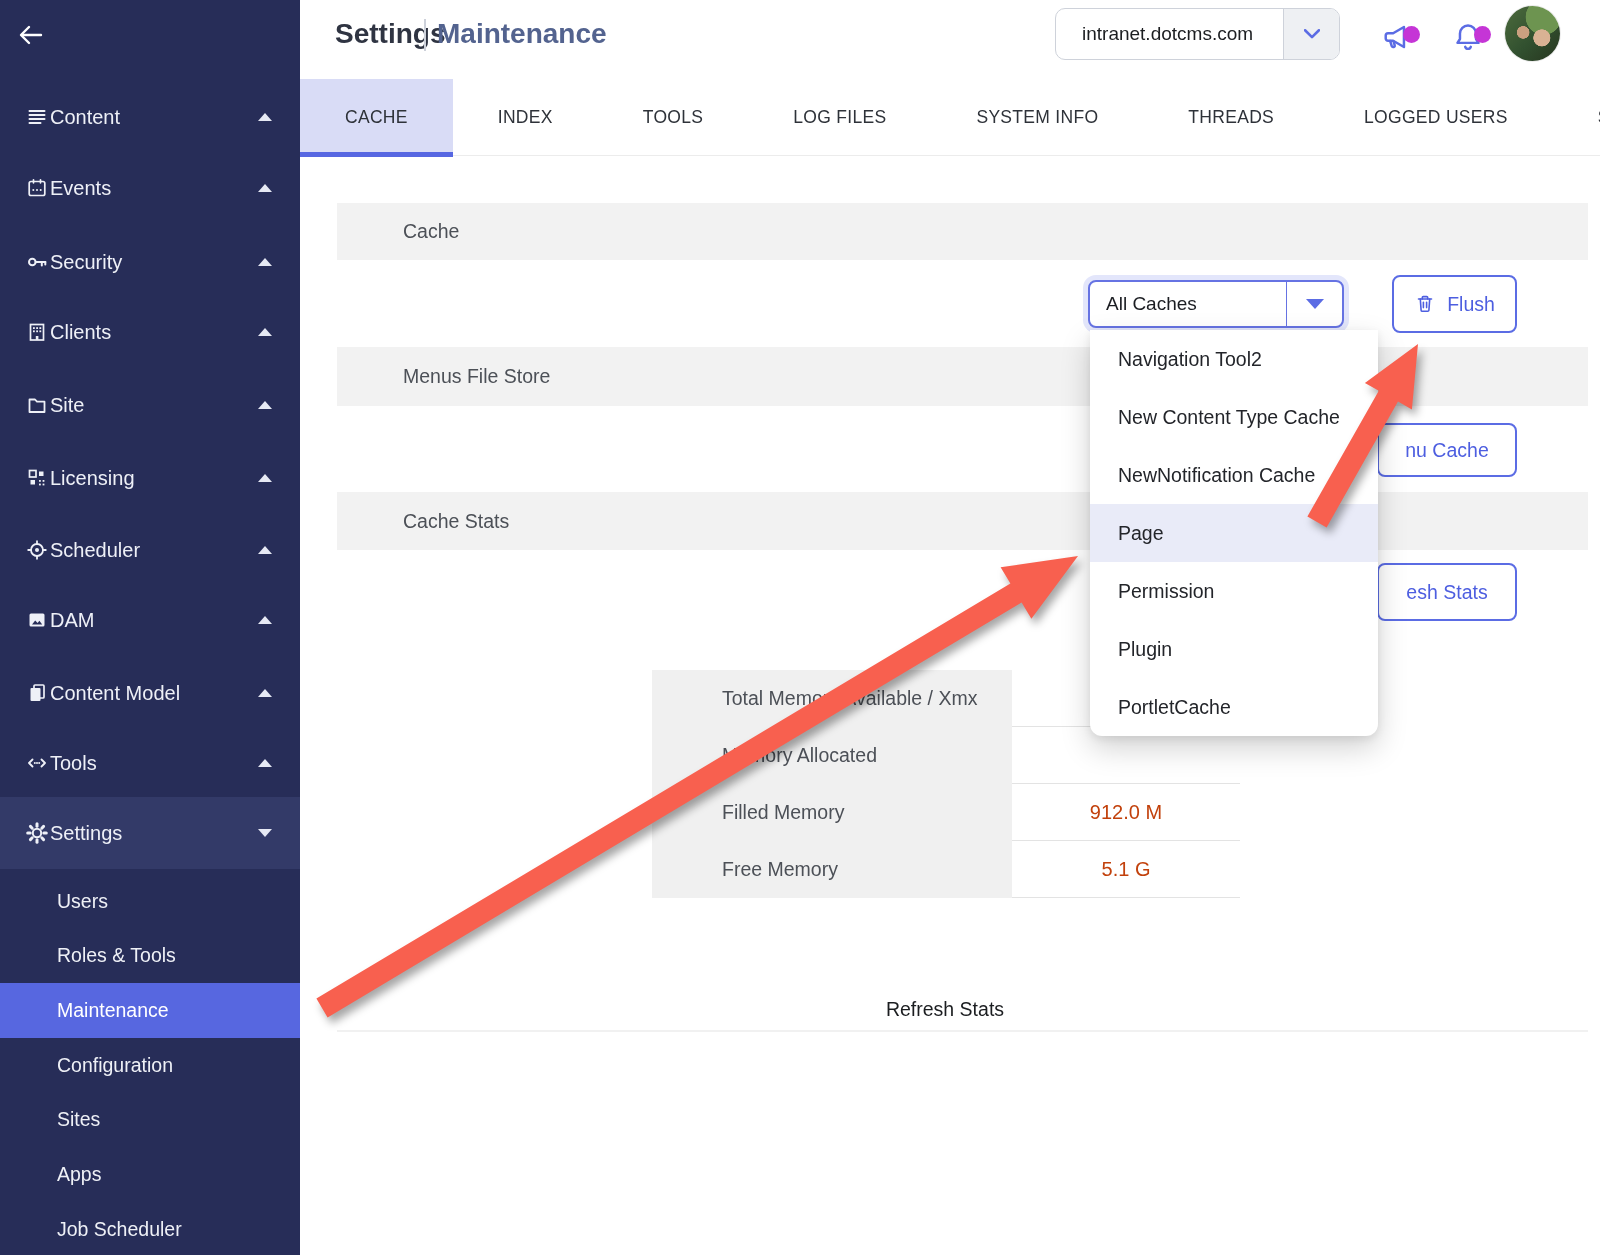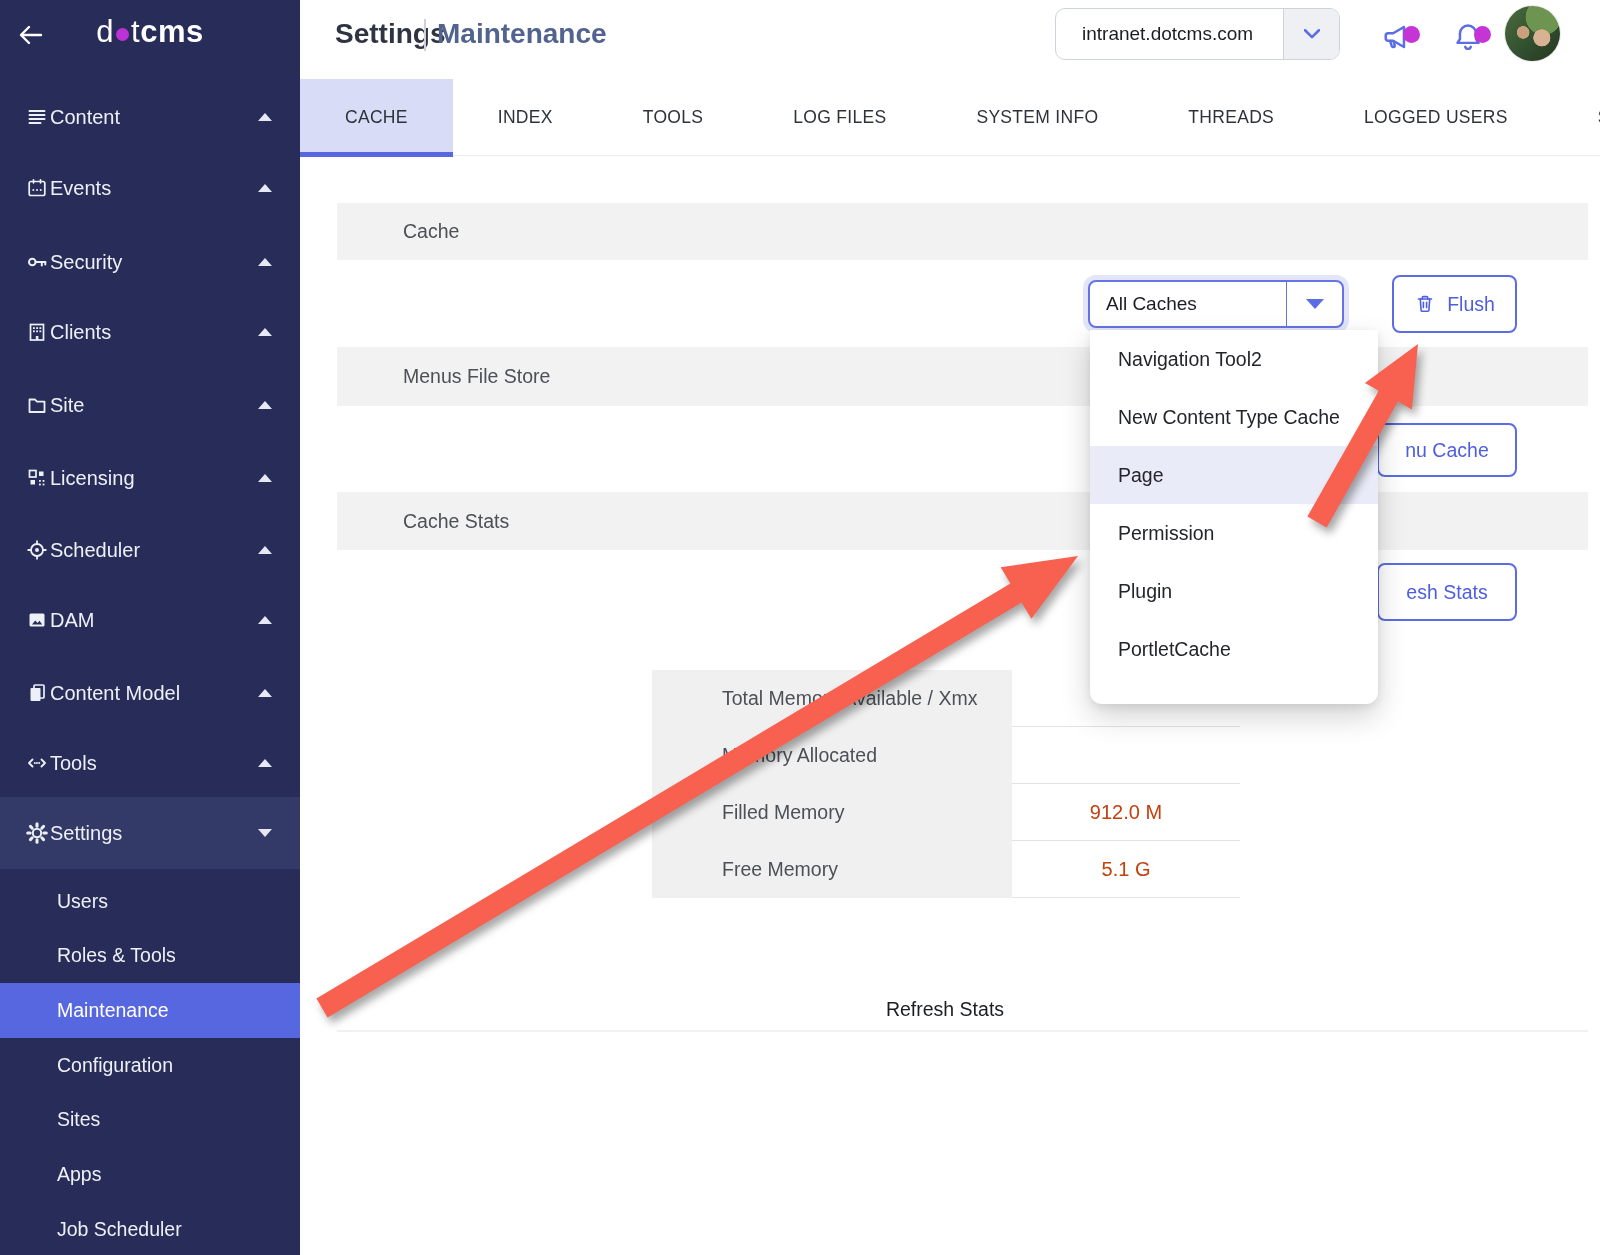--- a/index.html
+++ b/index.html
@@ -73,43 +73,40 @@
   
   .mem-table { position:absolute; left:652px; top:670px; width:588px; z-index:1; }
   .mem-row { display:flex; height:57px; }
   .mem-label { width:360px; background:#f0f0f0; display:flex; align-items:center; padding-left:70px; font-size:19.5px; color:#4c5057; }
   .mem-value { width:228px; background:#fff; display:flex; align-items:center; justify-content:center; font-size:20px; color:#c2410c; border-bottom:1px solid #e3e3e3; }
 
   .refresh-stats { position:absolute; left:337px; top:998px; width:1216px; text-align:center; font-size:19.5px; color:#1b1d20; cursor:pointer; z-index:2; }
   .bottom-line { position:absolute; left:337px; top:1030px; width:1251px; border-top:2px solid #f1f1f1; }
 
   
-  .dd-panel { position:absolute; left:1090px; top:330px; width:288px; background:#fff; padding-bottom:26px; border-radius:0 0 12px 12px; box-shadow:0 12px 30px rgba(0,0,0,.18), 0 3px 8px rgba(0,0,0,.08); z-index:20; }
+  .dd-panel { position:absolute; left:1090px; top:330px; width:288px; background:#fff; border-radius:0 0 12px 12px; box-shadow:0 12px 30px rgba(0,0,0,.18), 0 3px 8px rgba(0,0,0,.08); z-index:20; }
   .dd-item { height:58px; display:flex; align-items:center; padding-left:28px; font-size:19.5px; color:#23252a; cursor:pointer; white-space:nowrap; }
   .dd-item.highlighted { background:#e9ebf8; }
 
   
   .arrows { position:absolute; left:0; top:0; width:1600px; height:1255px; z-index:60; pointer-events:none; }
 </style>
 </head>
 <body>
 
 <div class="app">
 
   <aside class="sidebar">
     <div class="sb-top">
       <span class="back">
         <svg width="30" height="30" viewBox="0 0 30 30" fill="none" stroke="#fff" stroke-width="2.4" stroke-linecap="round" stroke-linejoin="round">
             <path d="M25 15 H6"></path>
             <path d="M13 7 l-8 8 8 8"></path>
           </svg>
       </span>
-      <div class="logo">
-        <span class="lg-thin">d</span><span class="lg-dot"></span><span class="lg-thin">t</span><span class="lg-bold">cms</span>
-      </div>
     </div>
 
     <div class="sb-item" style="top:81px">
       <span class="sb-ico">
           <svg width="22" height="22" viewBox="0 0 22 22" stroke="#eef0f7" stroke-width="2" stroke-linecap="round" fill="none">
             <path d="M3.5 5 h15 M3.5 9 h15 M3.5 13 h15 M3.5 17 h11"></path>
           </svg>
         </span>
       <span class="sb-label">Content</span>
       <span class="chev tri-up"></span>
@@ -374,20 +371,21 @@
       <span class="mem-value">5.1 G</span>
     </div>
   </div>
 
   <div class="refresh-stats">Refresh Stats</div>
   <div class="bottom-line"></div>
 
   <div class="dd-panel">
     <div class="dd-item">Navigation Tool2</div>
     <div class="dd-item">New Content Type Cache</div>
+    <div class="dd-item">NewNotification Cache</div>
     <div class="dd-item highlighted">Page</div>
     <div class="dd-item">Permission</div>
     <div class="dd-item">Plugin</div>
     <div class="dd-item">PortletCache</div>
   </div>
 
   <svg class="arrows" viewBox="0 0 1600 1255">
     <g fill="#f8604f" style="filter:drop-shadow(4px 6px 4px rgba(0,0,0,0.35))">
       <polygon points="327.6,1017.4 1021.6,602.4 1031.4,618.7 1078,556 1000.6,567.3 1010.4,583.6 316.4,998.6"></polygon>
       <polygon points="1326.6,527.4 1398,401.6 1411.9,409.5 1418,344 1364.9,382.9 1378.8,390.8 1307.4,516.6"></polygon>

